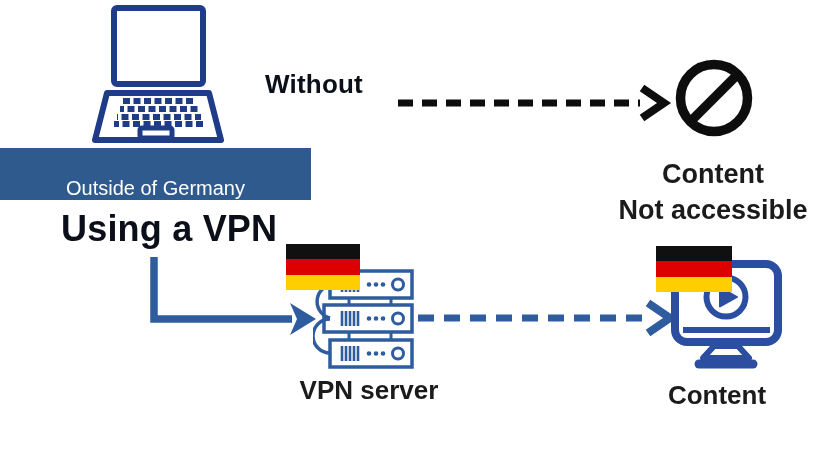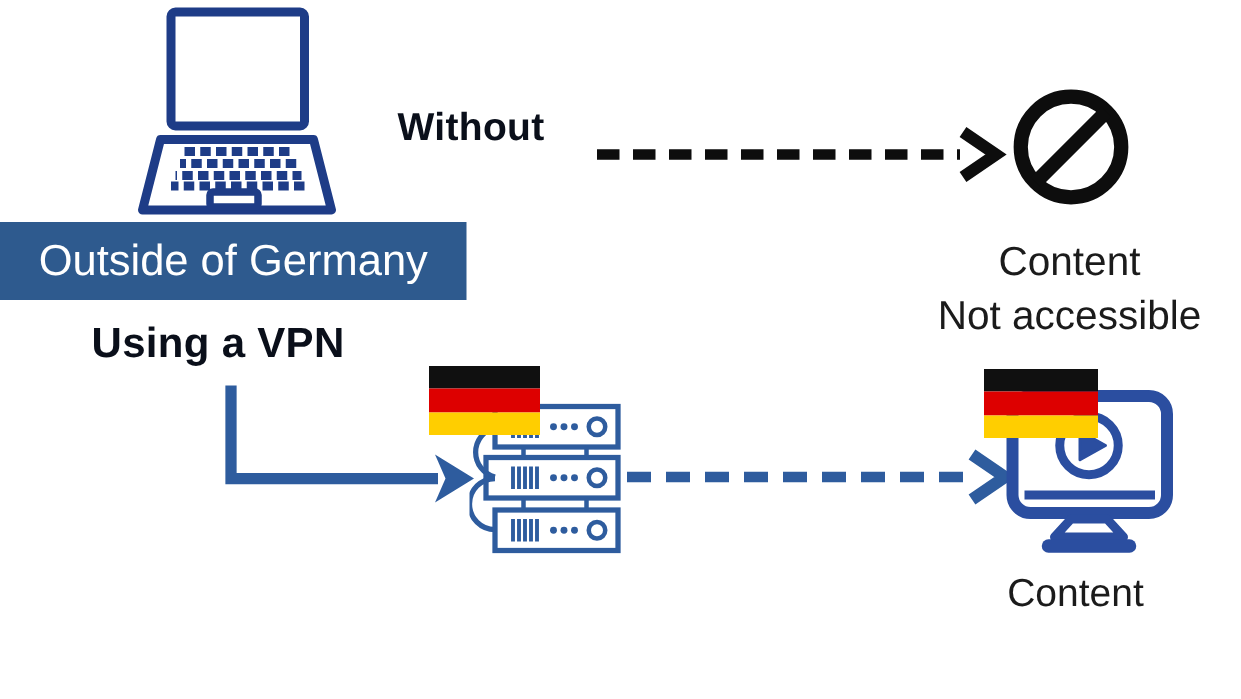--- a/index.html
+++ b/index.html
@@ -17,39 +17,39 @@
   
   .lbl-bold {
     font-weight: 700;
     color: #0a0f1a;
     text-align: center;
     line-height: 30px;
     font-size: 26px;
     letter-spacing: 0.2px;
   }
   .lbl-reg {
-    font-weight: 400;
+    font-weight: 700;
     color: #1b1b1b;
     text-align: center;
     font-size: 26px;
     line-height: 36px;
   }
   .banner {
     left: 0; top: 148px;
     width: 311px; height: 52px;
     background: #2e5a8e;
     color: #ffffff;
     display: flex;
-    align-items: center;
+    align-items: flex-end;
     justify-content: center;
-    font-size: 29px;
+    font-size: 20px;
     font-weight: 400;
   }
   .without-vpn { left: 248px; top: 69px; width: 132px; }
-  .using-vpn  { left: 61px;  top: 213px; font-size: 28px; line-height: 32px; text-align: left; }
+  .using-vpn  { left: 61px;  top: 213px; font-size: 36px; line-height: 32px; text-align: left; }
   .not-accessible { left: 610px; top: 156px; width: 206px; font-size: 27px; }
   .vpn-server-lbl { left: 293px; top: 372px; width: 152px; }
   .accessible-lbl { left: 628px; top: 377px; width: 178px; }
 
   
   .flag { display: flex; flex-direction: column; }
   .flag > div { flex: 1; }
   .flag .s1 { background: #101010; }
   .flag .s2 { background: #dd0000; }
   .flag .s3 { background: #ffce00; }
@@ -154,20 +154,21 @@
         <circle cx="85" cy="90.5" r="5.5"></circle>
       </g>
     </g>
   </svg>
 
   <svg class="abs bluearrow-svg" width="270" height="45" viewBox="0 0 270 45">
     <path d="M5 22 H233" stroke="#2e5c9e" stroke-width="7" stroke-dasharray="16 10" fill="none"></path>
     <path d="M235 7 L257 22 L235 37" stroke="#2e5c9e" stroke-width="8" fill="none"></path>
   </svg>
 
+  <div class="abs lbl-reg vpn-server-lbl">VPN server</div>
 
   <div class="abs flag flag2">
     <div class="s1"></div>
     <div class="s2"></div>
     <div class="s3"></div>
   </div>
 
   <svg class="abs monitor-svg" width="114" height="112" viewBox="0 0 114 112">
     <rect x="6" y="5" width="103" height="78" rx="12" stroke="#2b4ea0" stroke-width="8" fill="#ffffff"></rect>
     <path d="M14 71 H101" stroke="#2b4ea0" stroke-width="6"></path>

